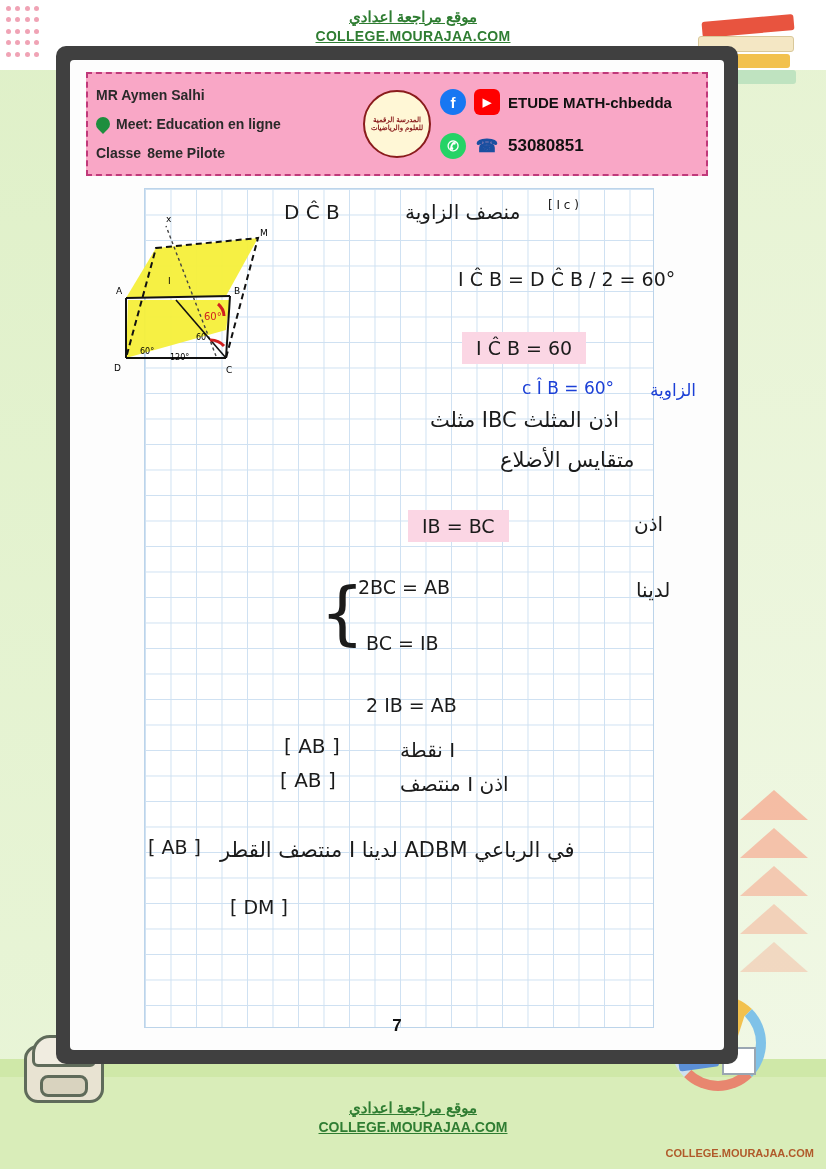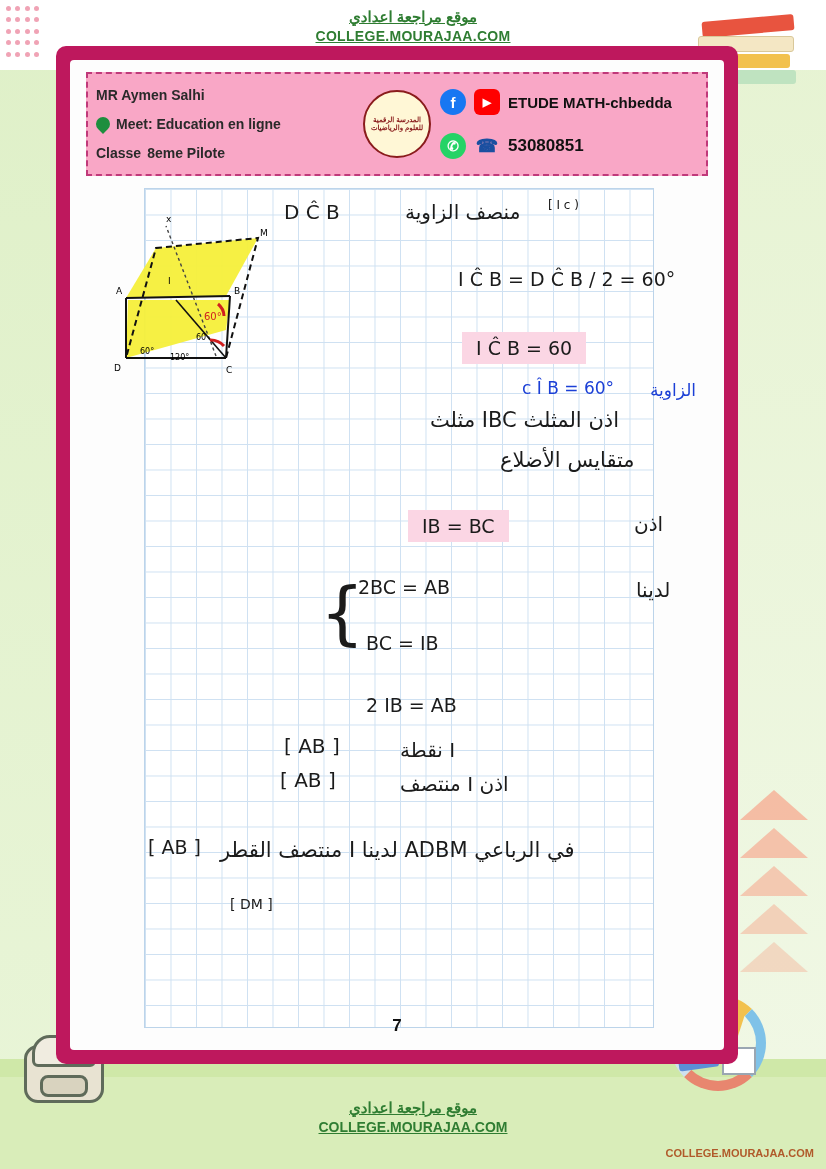--- a/index.html
+++ b/index.html
@@ -112,21 +112,21 @@
   .top-links .line2 {
     font-size: 14px; font-weight: bold; color: #2f7d32; margin-top: 2px;
     text-decoration: underline; letter-spacing: .3px;
   }
 
   
   .sheet {
     position: absolute;
     left: 56px; top: 46px;
     width: 682px; height: 1018px;
-    background: #be185d;
+    background: #404040;
     border-radius: 10px;
     padding: 14px;
   }
   .sheet-inner {
     position: relative;
     width: 100%; height: 100%;
     background: #fdfdfd;
     border-radius: 4px;
     overflow: hidden;
   }
@@ -409,21 +409,21 @@
 
     <div class="hw hw-ar" style="left:330px; top:712px; font-size:20px;">اذن I منتصف</div>
 
     <div class="hw" style="left:210px; top:708px; font-size:20px;">[ AB ]</div>
 
     <div class="hw hw-ar" style="left:150px; top:778px; font-size:21px;">في الرباعي  ADBM  لدينا I منتصف القطر</div>
 
     <div class="hw" style="left:78px; top:776px; font-size:19px;">[ AB ]</div>
 
 
-    <div class="hw" style="left:160px; top:836px; font-size:14px;">[ DM ]</div>
+    <div class="hw" style="left:160px; top:836px; font-size:19px;">[ DM ]</div>
 
     <div class="page-num">7</div>
   </div>
 </div>
 
 <div class="footer-links">
   <div class="f1">موقع مراجعة اعدادي</div>
   <div class="f2">COLLEGE.MOURAJAA.COM</div>
 </div>
 <div class="footer-right">COLLEGE.MOURAJAA.COM</div>

